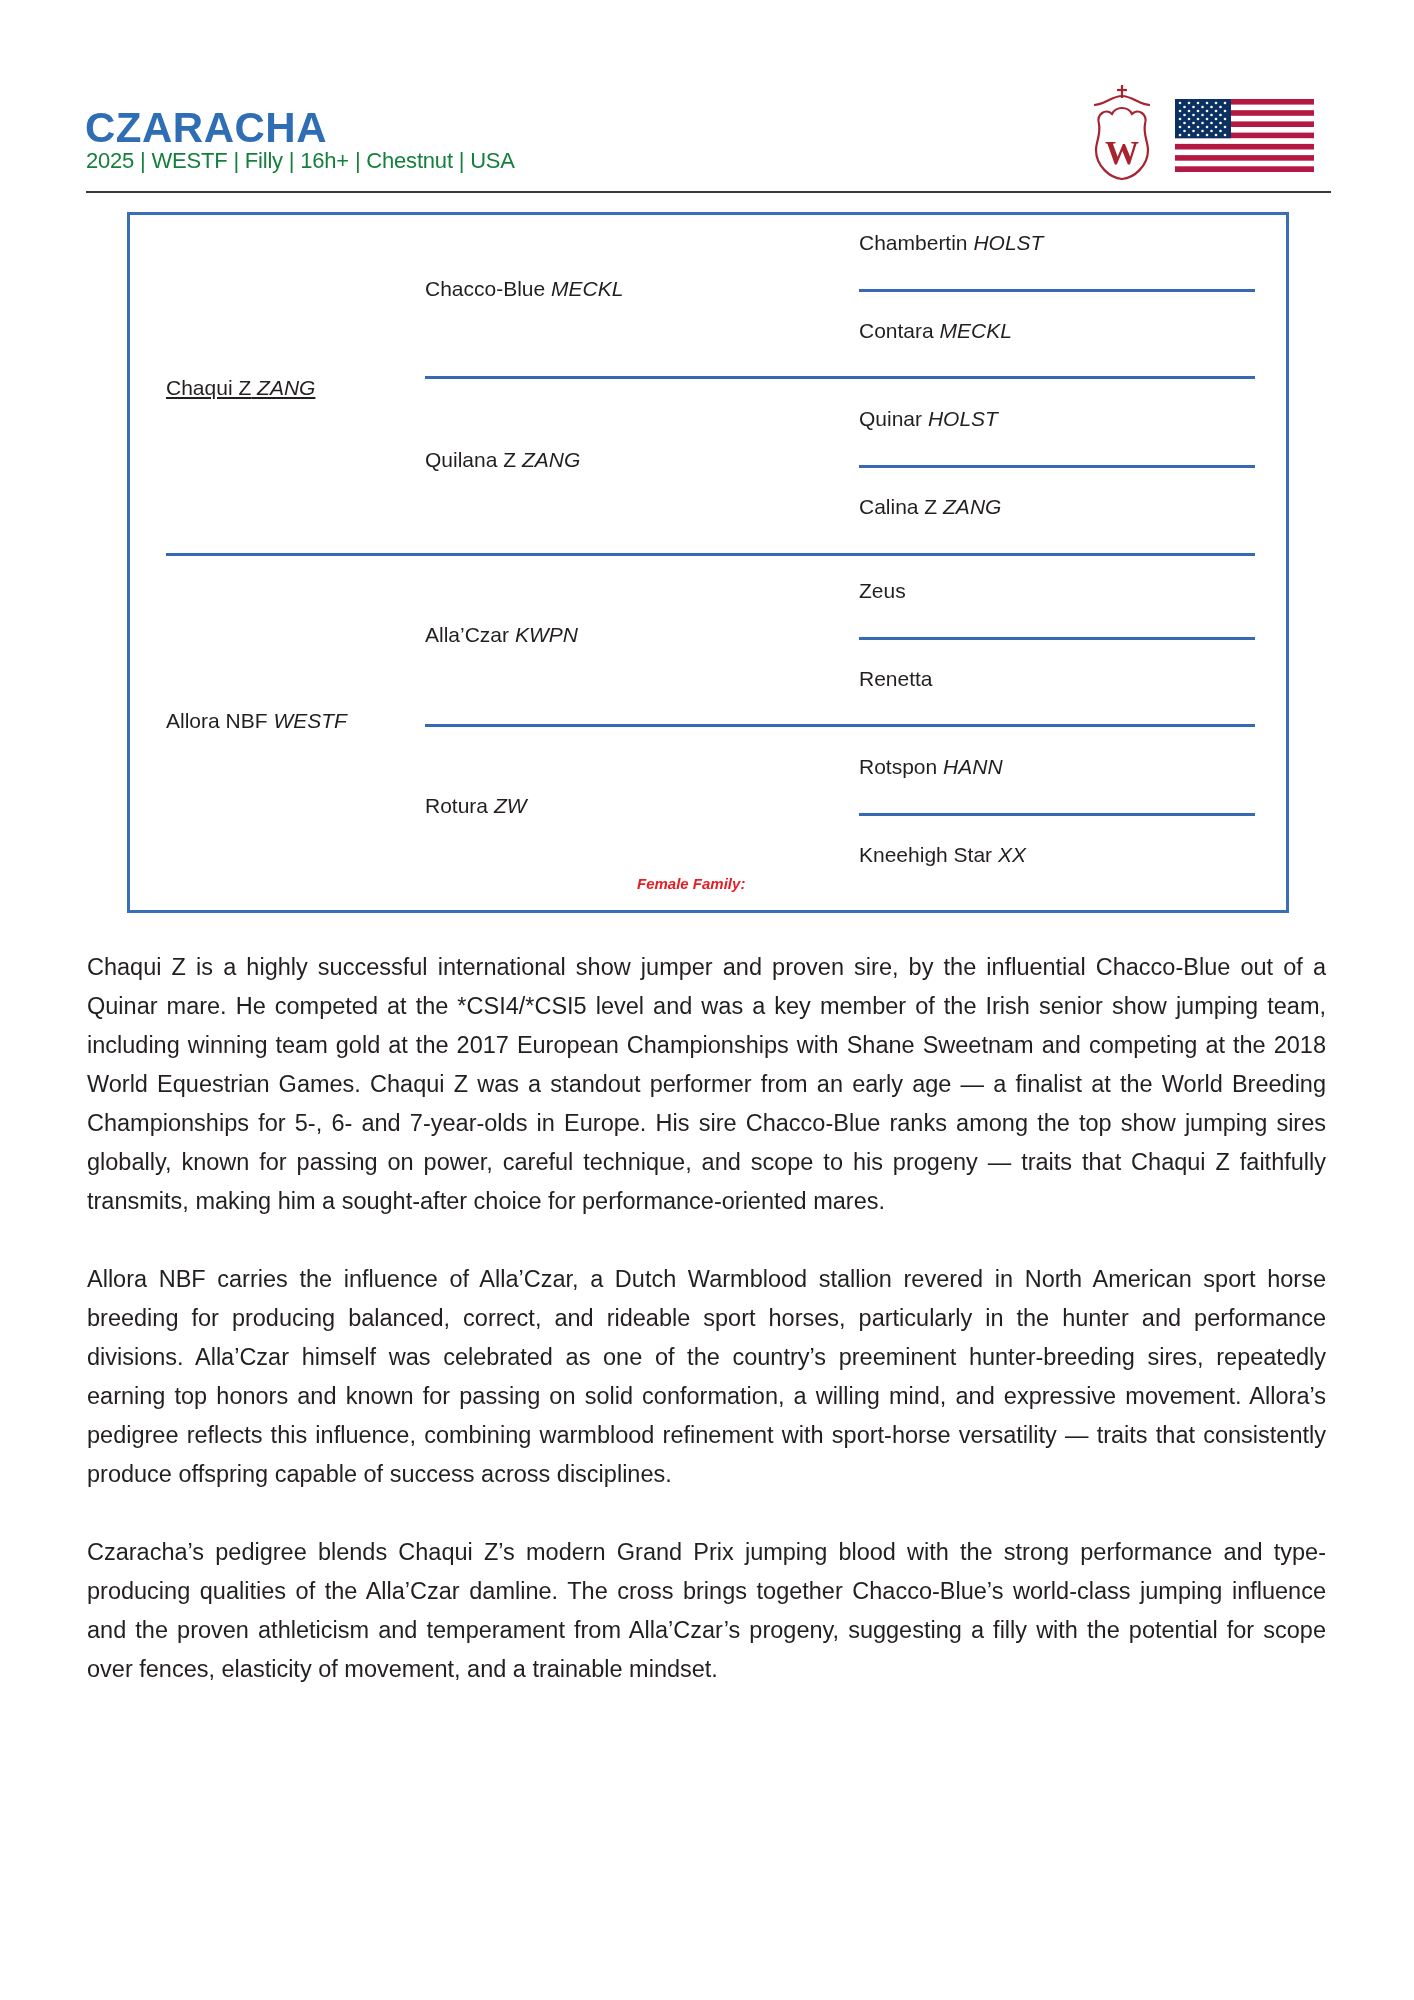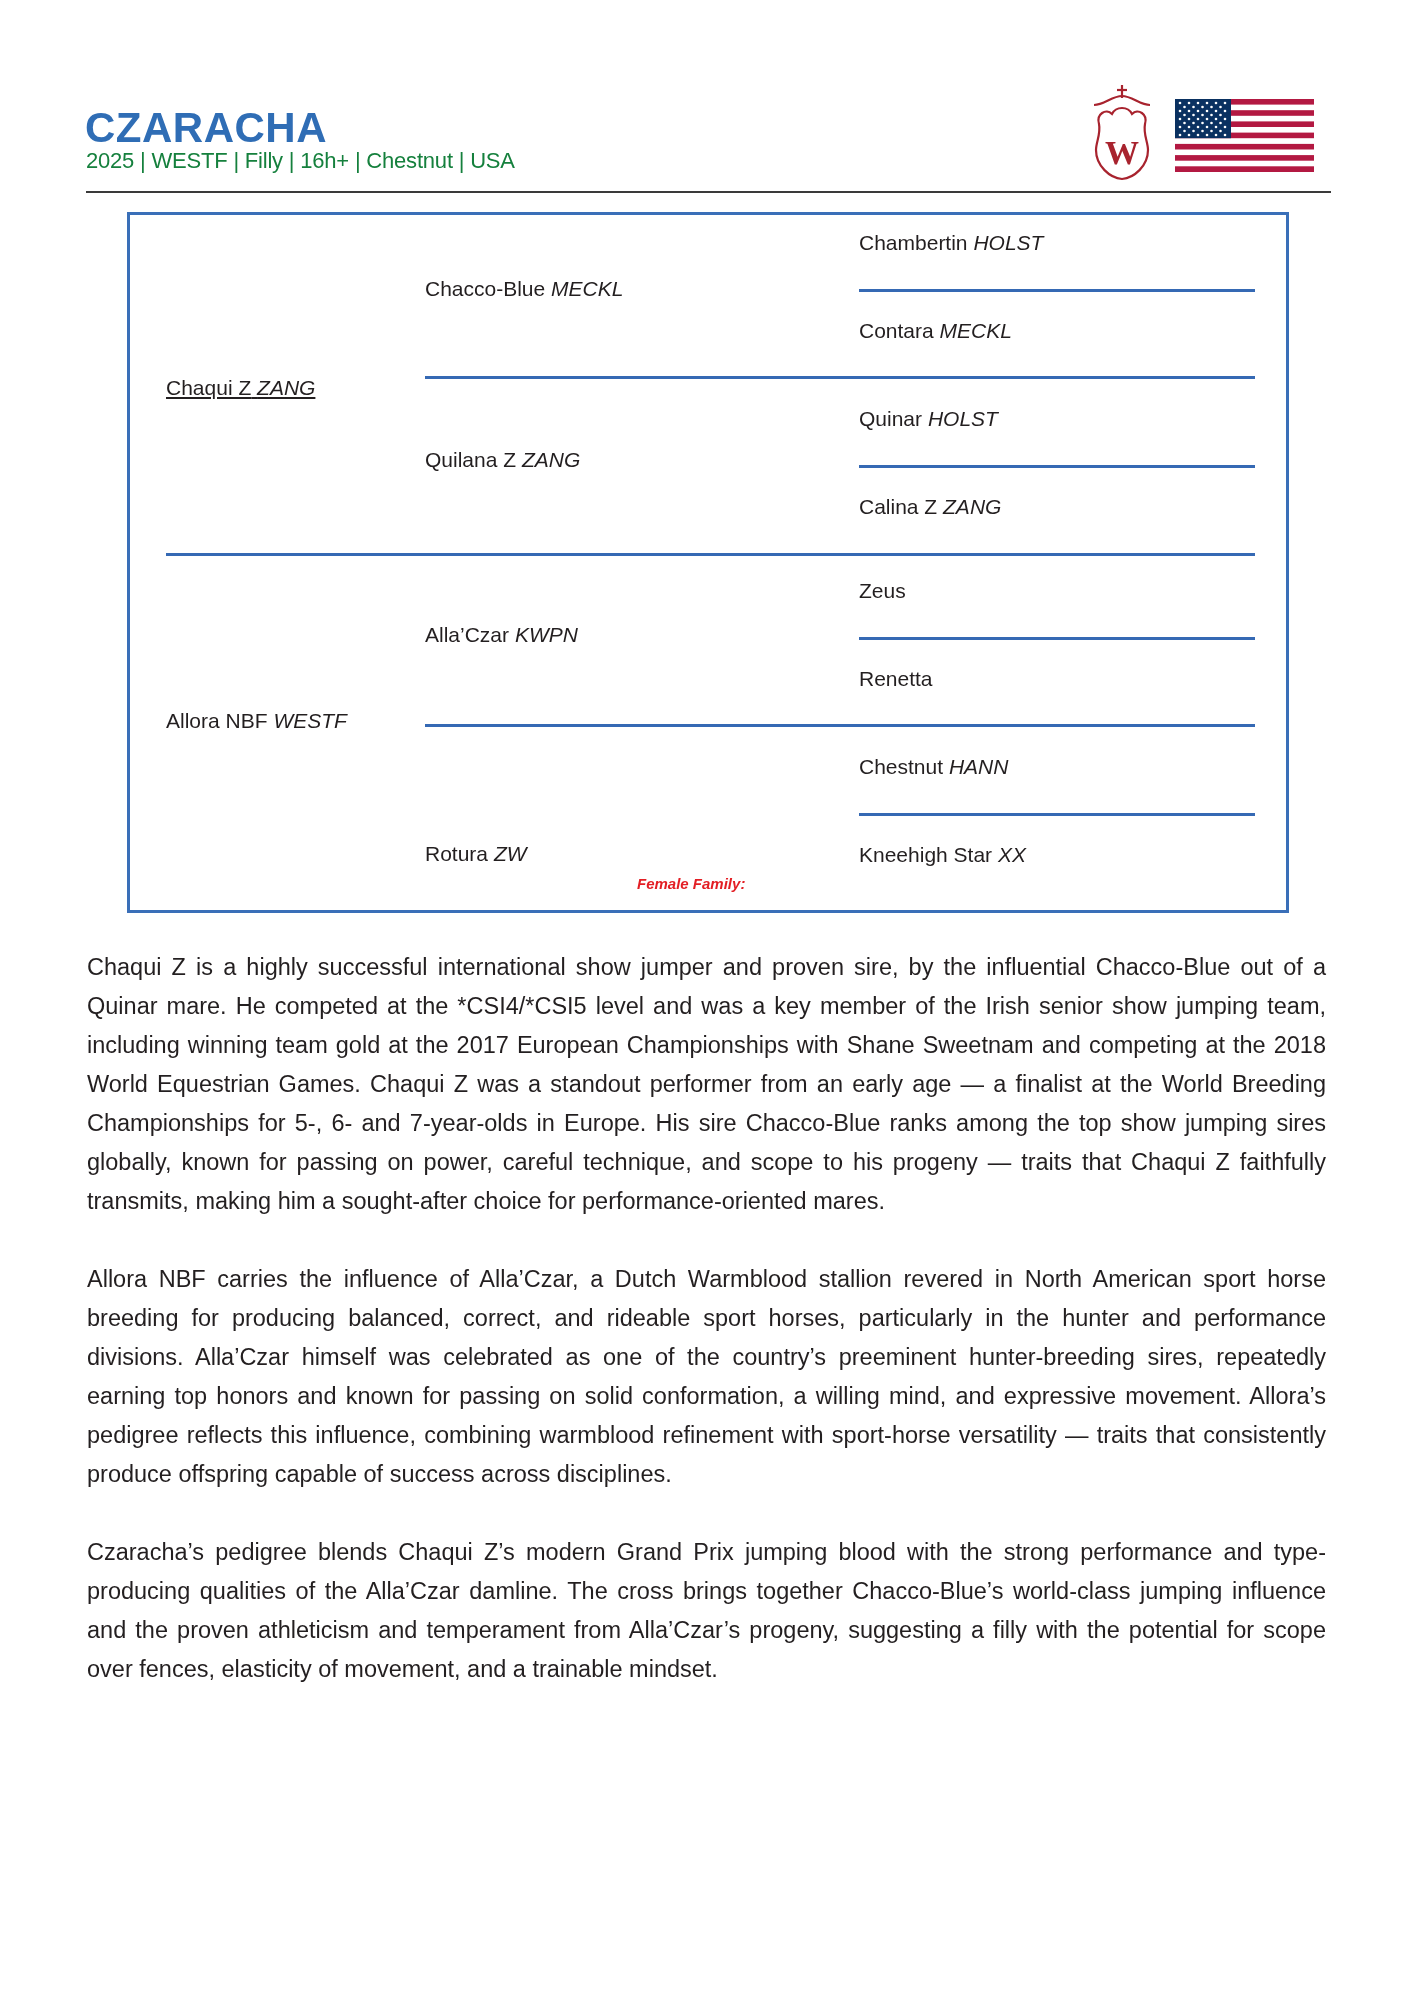--- a/index.html
+++ b/index.html
@@ -144,21 +144,21 @@
   <span class="reg">MECKL</span>
 </div>
 <div class="ped-name" style="left:425px; top:448px;">
   <span>Quilana Z</span>
   <span class="reg">ZANG</span>
 </div>
 <div class="ped-name" style="left:425px; top:623px;">
   <span>Alla’Czar</span>
   <span class="reg">KWPN</span>
 </div>
-<div class="ped-name" style="left:425px; top:794px;margin-top:48px;">
+<div class="ped-name" style="left:425px; top:794px;">
   <span>Rotura</span>
   <span class="reg">ZW</span>
 </div>
 
 <div class="ped-name" style="left:859px; top:231px;text-align:right;">
   <span>Chambertin</span>
   <span class="reg">HOLST</span>
 </div>
 <div class="ped-name" style="left:859px; top:319px;">
   <span>Contara</span>
@@ -174,21 +174,21 @@
 </div>
 <div class="ped-name" style="left:859px; top:579px;">
   <span>Zeus</span>
   <span class="reg"></span>
 </div>
 <div class="ped-name" style="left:859px; top:667px;">
   <span>Renetta</span>
   <span class="reg"></span>
 </div>
 <div class="ped-name" style="left:859px; top:755px;">
-  <span>Chestnut</span>
+  <span>Rotspon</span>
   <span class="reg">HANN</span>
 </div>
 <div class="ped-name" style="left:859px; top:843px;">
   <span>Kneehigh Star</span>
   <span class="reg">XX</span>
 </div>
 
 <div class="female-family" style="left:637px; top:873px;">Female Family:</div>
 
 <div class="abs body-text">

